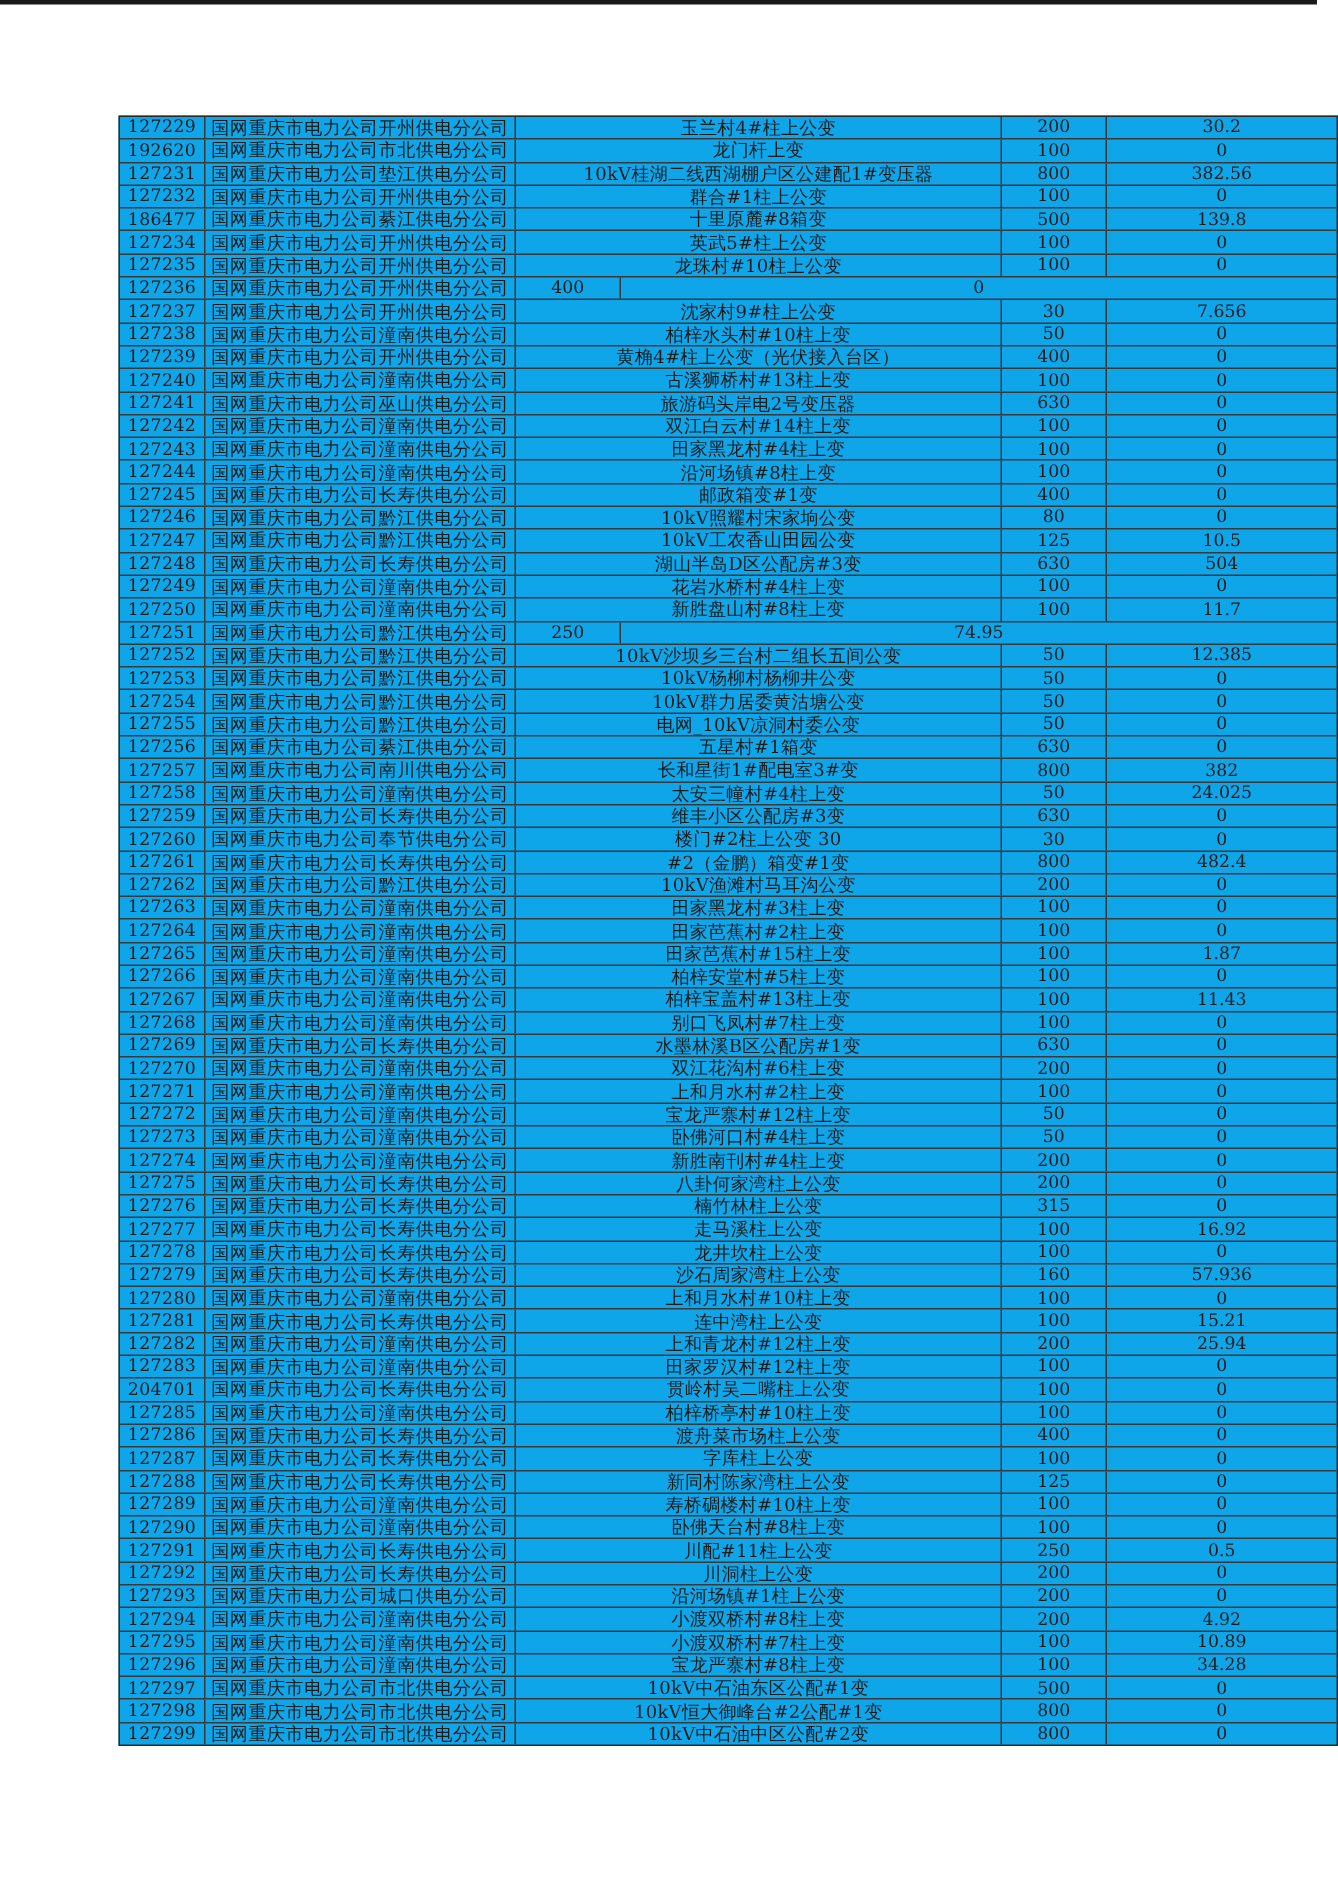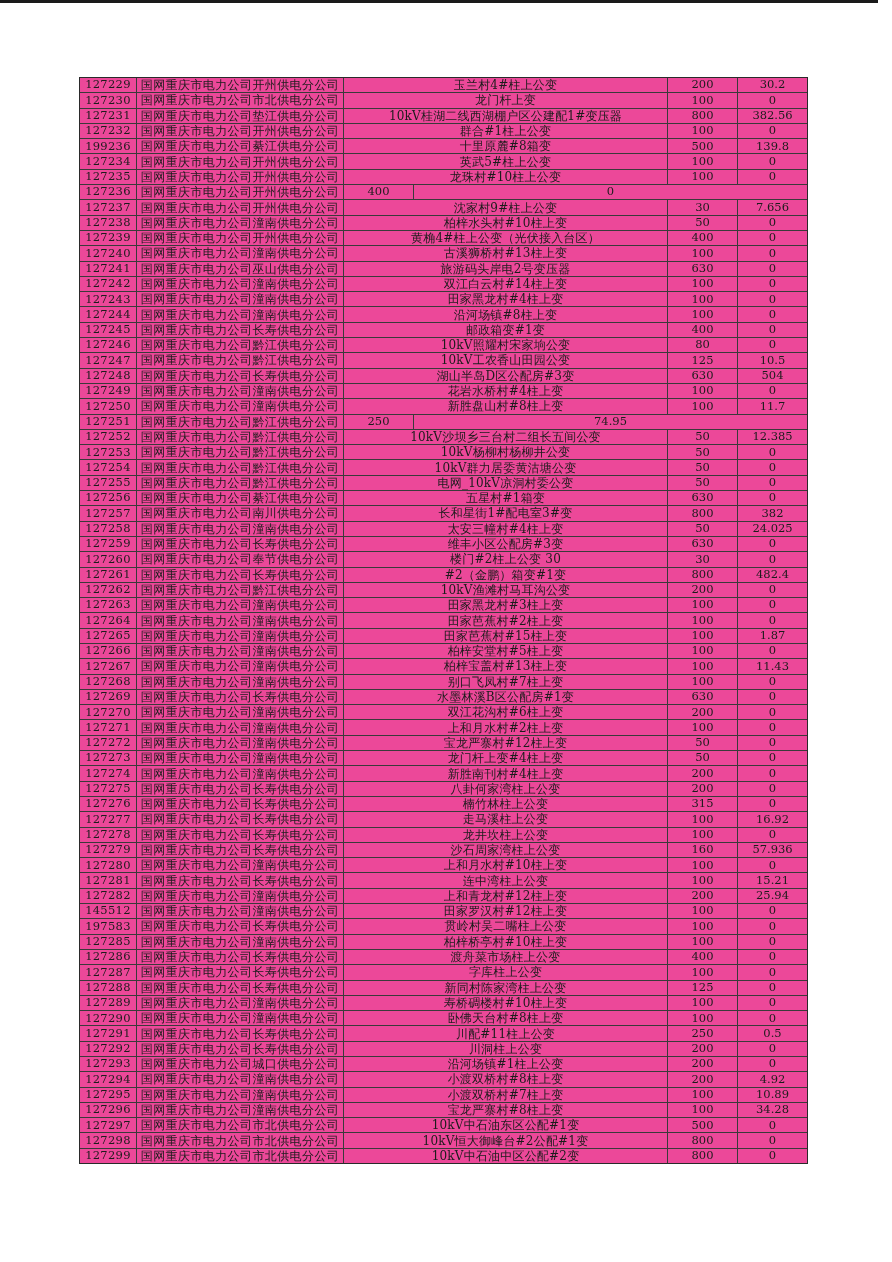--- a/index.html
+++ b/index.html
@@ -20,27 +20,27 @@
     top: 0;
     left: 0;
     width: 878px;
     height: 3px;
     background: #1a1a1a;
   }
   .data-table {
     position: absolute;
     left: 79px;
     top: 77px;
-    width: 729px;
+    width: 813px;
     height: 1087px;
     border: 1px solid #2a2a2a;
     display: flex;
     flex-direction: column;
     box-sizing: border-box;
-    background: #ec4899;
+    background: #0ea5e9;
   }
   .t-row {
     flex: 1 1 0;
     display: flex;
     border-top: 1px solid #3a3a3a;
     min-height: 0;
   }
   .t-row:first-child {
     border-top: none;
   }
@@ -92,42 +92,42 @@
 
 <div class="data-table">
     <div class="t-row">
       <div class="t-cell c-id">127229</div>
       <div class="t-cell c-company">国网重庆市电力公司开州供电分公司</div>
       <div class="t-cell c-name">玉兰村4#柱上公变</div>
       <div class="t-cell c-cap">200</div>
       <div class="t-cell c-gen">30.2</div>
     </div>
     <div class="t-row">
-      <div class="t-cell c-id">127230</div>
+      <div class="t-cell c-id">192620</div>
       <div class="t-cell c-company">国网重庆市电力公司市北供电分公司</div>
       <div class="t-cell c-name">龙门杆上变</div>
       <div class="t-cell c-cap">100</div>
       <div class="t-cell c-gen">0</div>
     </div>
     <div class="t-row">
       <div class="t-cell c-id">127231</div>
       <div class="t-cell c-company">国网重庆市电力公司垫江供电分公司</div>
       <div class="t-cell c-name">10kV桂湖二线西湖棚户区公建配1#变压器</div>
       <div class="t-cell c-cap">800</div>
       <div class="t-cell c-gen">382.56</div>
     </div>
     <div class="t-row">
       <div class="t-cell c-id">127232</div>
       <div class="t-cell c-company">国网重庆市电力公司开州供电分公司</div>
       <div class="t-cell c-name">群合#1柱上公变</div>
       <div class="t-cell c-cap">100</div>
       <div class="t-cell c-gen">0</div>
     </div>
     <div class="t-row">
-      <div class="t-cell c-id">199236</div>
+      <div class="t-cell c-id">186477</div>
       <div class="t-cell c-company">国网重庆市电力公司綦江供电分公司</div>
       <div class="t-cell c-name">十里原麓#8箱变</div>
       <div class="t-cell c-cap">500</div>
       <div class="t-cell c-gen">139.8</div>
     </div>
     <div class="t-row">
       <div class="t-cell c-id">127234</div>
       <div class="t-cell c-company">国网重庆市电力公司开州供电分公司</div>
       <div class="t-cell c-name">英武5#柱上公变</div>
       <div class="t-cell c-cap">100</div>
@@ -393,21 +393,21 @@
     <div class="t-row">
       <div class="t-cell c-id">127272</div>
       <div class="t-cell c-company">国网重庆市电力公司潼南供电分公司</div>
       <div class="t-cell c-name">宝龙严寨村#12柱上变</div>
       <div class="t-cell c-cap">50</div>
       <div class="t-cell c-gen">0</div>
     </div>
     <div class="t-row">
       <div class="t-cell c-id">127273</div>
       <div class="t-cell c-company">国网重庆市电力公司潼南供电分公司</div>
-      <div class="t-cell c-name">龙门杆上变#4柱上变</div>
+      <div class="t-cell c-name">卧佛河口村#4柱上变</div>
       <div class="t-cell c-cap">50</div>
       <div class="t-cell c-gen">0</div>
     </div>
     <div class="t-row">
       <div class="t-cell c-id">127274</div>
       <div class="t-cell c-company">国网重庆市电力公司潼南供电分公司</div>
       <div class="t-cell c-name">新胜南刊村#4柱上变</div>
       <div class="t-cell c-cap">200</div>
       <div class="t-cell c-gen">0</div>
     </div>
@@ -461,28 +461,28 @@
       <div class="t-cell c-gen">15.21</div>
     </div>
     <div class="t-row">
       <div class="t-cell c-id">127282</div>
       <div class="t-cell c-company">国网重庆市电力公司潼南供电分公司</div>
       <div class="t-cell c-name">上和青龙村#12柱上变</div>
       <div class="t-cell c-cap">200</div>
       <div class="t-cell c-gen">25.94</div>
     </div>
     <div class="t-row">
-      <div class="t-cell c-id">145512</div>
+      <div class="t-cell c-id">127283</div>
       <div class="t-cell c-company">国网重庆市电力公司潼南供电分公司</div>
       <div class="t-cell c-name">田家罗汉村#12柱上变</div>
       <div class="t-cell c-cap">100</div>
       <div class="t-cell c-gen">0</div>
     </div>
     <div class="t-row">
-      <div class="t-cell c-id">197583</div>
+      <div class="t-cell c-id">204701</div>
       <div class="t-cell c-company">国网重庆市电力公司长寿供电分公司</div>
       <div class="t-cell c-name">贯岭村吴二嘴柱上公变</div>
       <div class="t-cell c-cap">100</div>
       <div class="t-cell c-gen">0</div>
     </div>
     <div class="t-row">
       <div class="t-cell c-id">127285</div>
       <div class="t-cell c-company">国网重庆市电力公司潼南供电分公司</div>
       <div class="t-cell c-name">柏梓桥亭村#10柱上变</div>
       <div class="t-cell c-cap">100</div>

